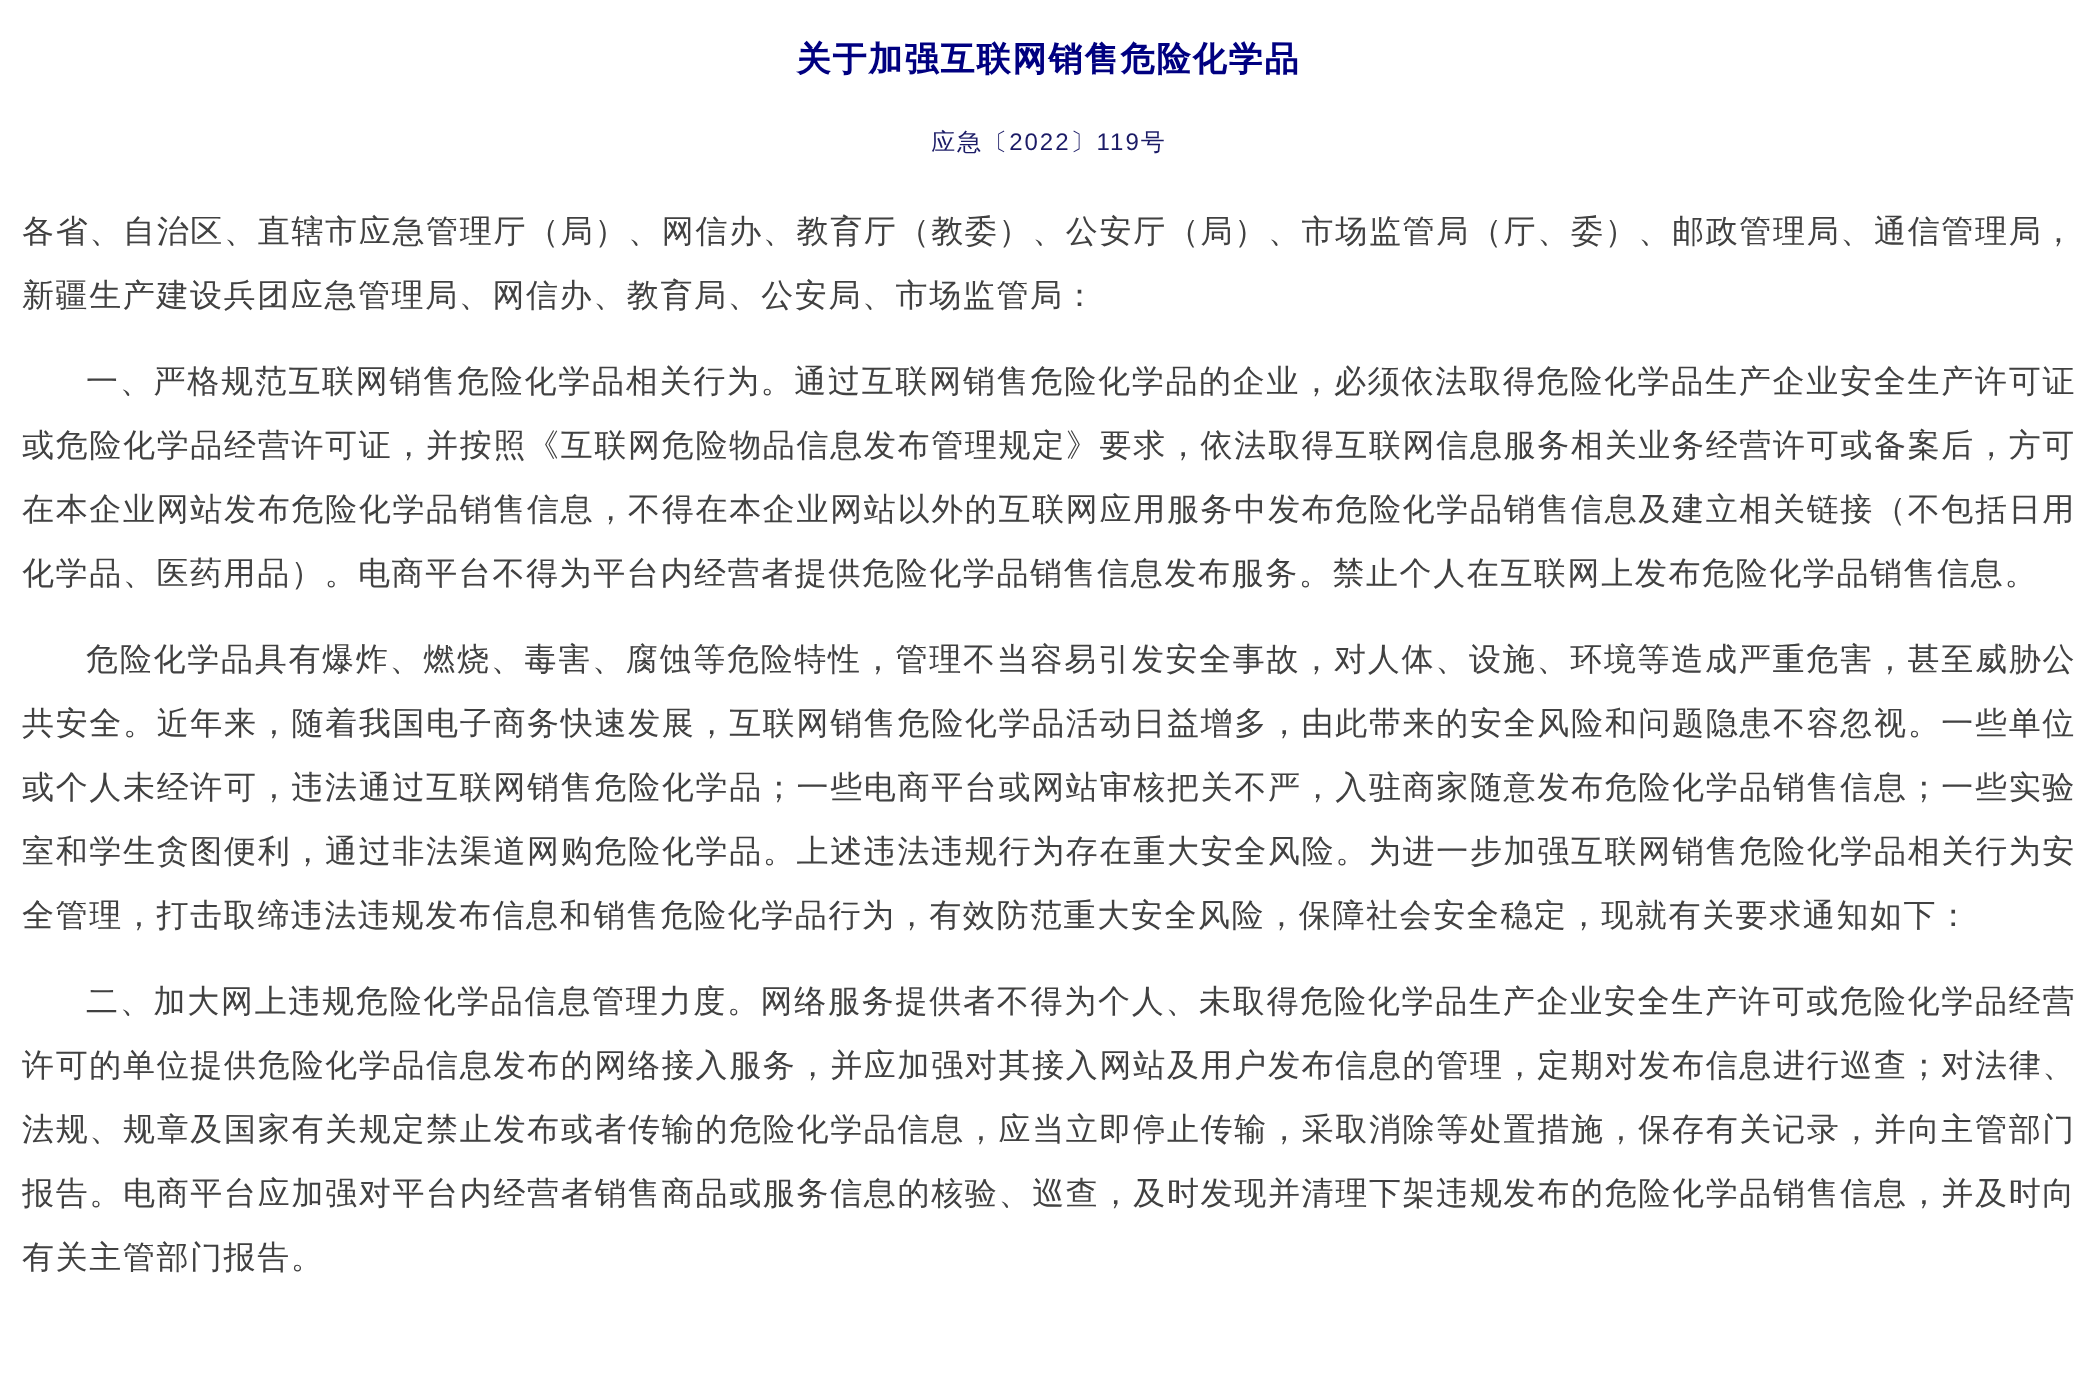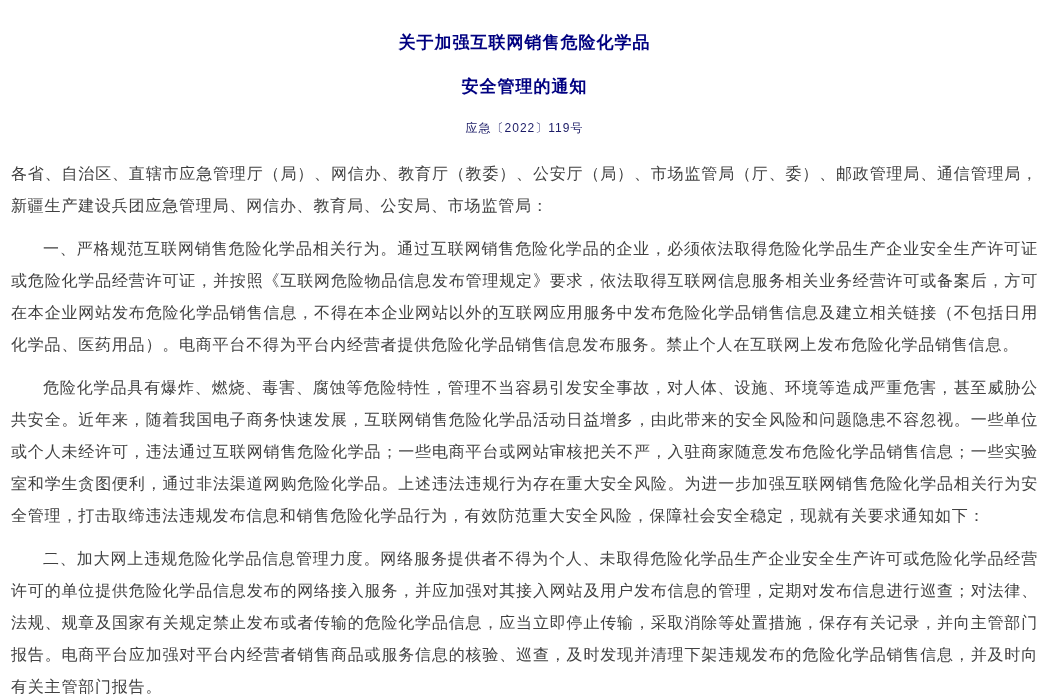--- a/index.html
+++ b/index.html
@@ -6,21 +6,21 @@
     margin: 0;
     padding: 0;
     background: #ffffff;
   }
   .page {
     position: relative;
     width: 1049px;
     height: 696px;
     box-sizing: border-box;
     background: #ffffff;
-    padding: 24px 11px 0 11px;
+    padding: 11px 11px 0 11px;
     overflow: hidden;
     font-family: "Liberation Sans", "DejaVu Sans", sans-serif;
   }
   .doc-title {
     margin: 6px 0 0 0;
     text-align: center;
     font-size: 17px;
     font-weight: 700;
     color: #000080;
     line-height: 26px;
@@ -51,19 +51,18 @@
   }
   .para.indent {
     text-indent: 2em;
   }
 </style>
 </head>
 <body>
 
 <div class="page">
   <h1 class="doc-title">关于加强互联网销售危险化学品</h1>
-  <h1 class="doc-title second">安全管理的通知</h1>
   <div class="doc-number">应急〔2022〕119号</div>
   <p class="para addressee">各省、自治区、直辖市应急管理厅（局）、网信办、教育厅（教委）、公安厅（局）、市场监管局（厅、委）、邮政管理局、通信管理局，新疆生产建设兵团应急管理局、网信办、教育局、公安局、市场监管局：</p>
   <p class="para indent">一、严格规范互联网销售危险化学品相关行为。通过互联网销售危险化学品的企业，必须依法取得危险化学品生产企业安全生产许可证或危险化学品经营许可证，并按照《互联网危险物品信息发布管理规定》要求，依法取得互联网信息服务相关业务经营许可或备案后，方可在本企业网站发布危险化学品销售信息，不得在本企业网站以外的互联网应用服务中发布危险化学品销售信息及建立相关链接（不包括日用化学品、医药用品）。电商平台不得为平台内经营者提供危险化学品销售信息发布服务。禁止个人在互联网上发布危险化学品销售信息。</p>
   <p class="para indent">危险化学品具有爆炸、燃烧、毒害、腐蚀等危险特性，管理不当容易引发安全事故，对人体、设施、环境等造成严重危害，甚至威胁公共安全。近年来，随着我国电子商务快速发展，互联网销售危险化学品活动日益增多，由此带来的安全风险和问题隐患不容忽视。一些单位或个人未经许可，违法通过互联网销售危险化学品；一些电商平台或网站审核把关不严，入驻商家随意发布危险化学品销售信息；一些实验室和学生贪图便利，通过非法渠道网购危险化学品。上述违法违规行为存在重大安全风险。为进一步加强互联网销售危险化学品相关行为安全管理，打击取缔违法违规发布信息和销售危险化学品行为，有效防范重大安全风险，保障社会安全稳定，现就有关要求通知如下：</p>
   <p class="para indent">二、加大网上违规危险化学品信息管理力度。网络服务提供者不得为个人、未取得危险化学品生产企业安全生产许可或危险化学品经营许可的单位提供危险化学品信息发布的网络接入服务，并应加强对其接入网站及用户发布信息的管理，定期对发布信息进行巡查；对法律、法规、规章及国家有关规定禁止发布或者传输的危险化学品信息，应当立即停止传输，采取消除等处置措施，保存有关记录，并向主管部门报告。电商平台应加强对平台内经营者销售商品或服务信息的核验、巡查，及时发现并清理下架违规发布的危险化学品销售信息，并及时向有关主管部门报告。</p>
 </div>
 
 </body></html>

